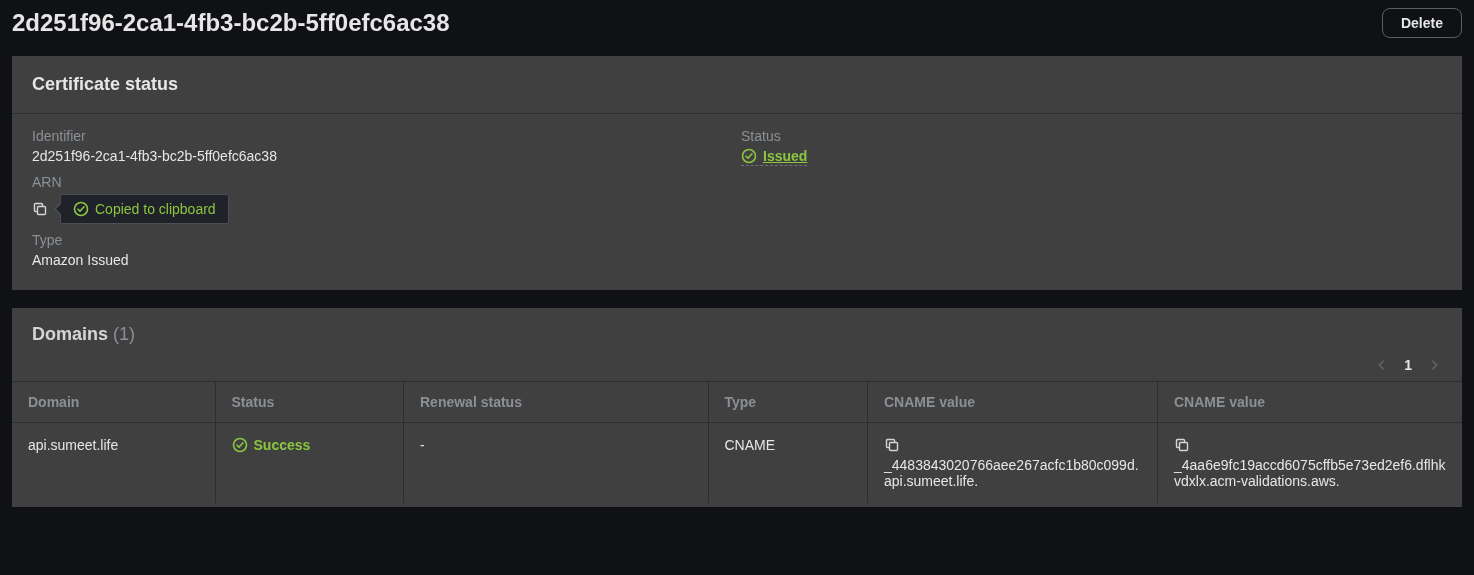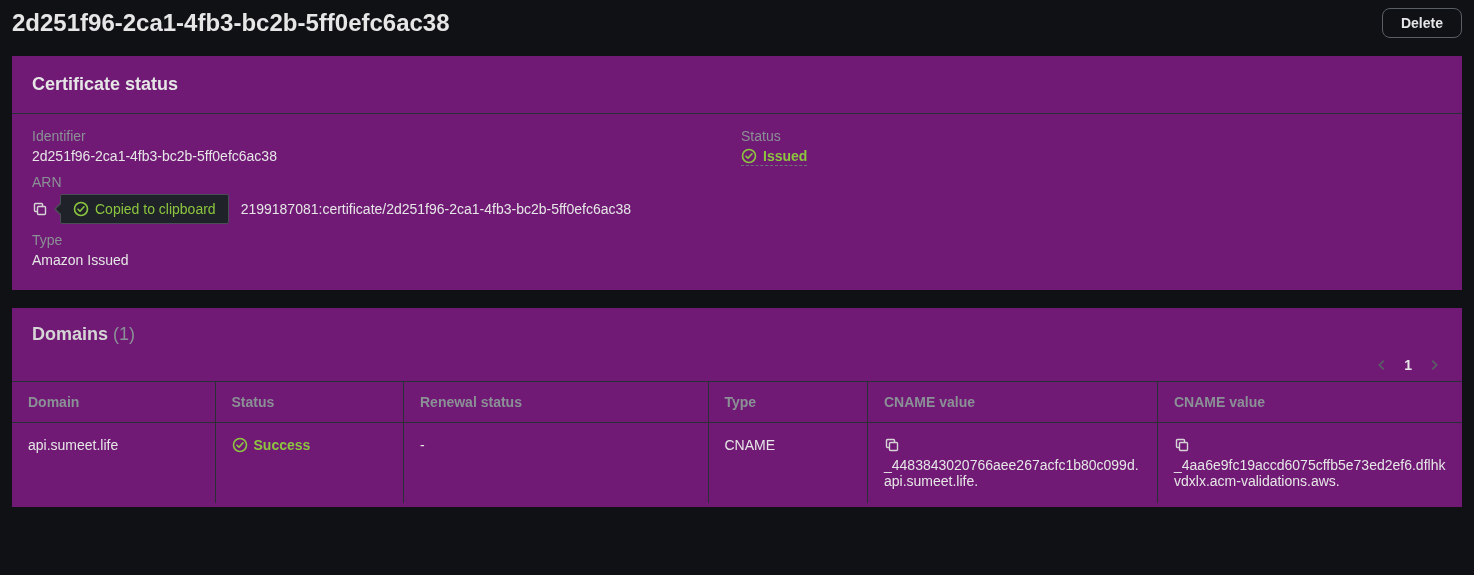--- a/index.html
+++ b/index.html
@@ -31,21 +31,21 @@
     padding: 6px 18px;
     font-size: 14px;
     font-weight: 700;
     cursor: pointer;
     display: inline-flex;
     align-items: center;
     gap: 8px;
   }
 
   .panel {
-    background: #701a75;
+    background: #404040;
     margin: 0 12px 18px 12px;
     border-radius: 0;
   }
   .panel-header {
     padding: 18px 20px;
     font-size: 18px;
     font-weight: 700;
     color: #e6e6e6;
     border-bottom: 1px solid #2a2e35;
   }
@@ -77,20 +77,21 @@
   .status-success {
     color: #8cc63f;
     font-weight: 700;
   }
   .dotted-under {
     border-bottom: 1px dashed #6f7379;
     padding-bottom: 1px;
     display: inline-flex;
     align-items: flex-start;
     gap: 6px;
+    text-decoration: underline;
   }
   .arn-row {
     grid-column: 1 / 3;
   }
   .arn-line {
     display: flex;
     align-items: center;
     gap: 12px;
     position: relative;
   }
@@ -257,21 +258,20 @@
         </span>
         <span class="tooltip">
           <span class="check-circle">
             <svg viewBox="0 0 16 16" width="16" height="16" fill="none" stroke="#8cc63f" stroke-width="1.6">
               <circle cx="8" cy="8" r="6.5"></circle>
               <path d="M5 8.2 l2 2 l4 -4.4" stroke-linecap="round" stroke-linejoin="round"></path>
             </svg>
           </span>
           <span>Copied to clipboard</span>
         </span>
-        <span class="field-value">2199187081:certificate/2d251f96-2ca1-4fb3-bc2b-5ff0efc6ac38</span>
       </div>
     </div>
 
     <div style="grid-column:1/2;">
       <div class="field-label">Type</div>
       <div class="field-value">Amazon Issued</div>
     </div>
 
   </div>
 </div>

